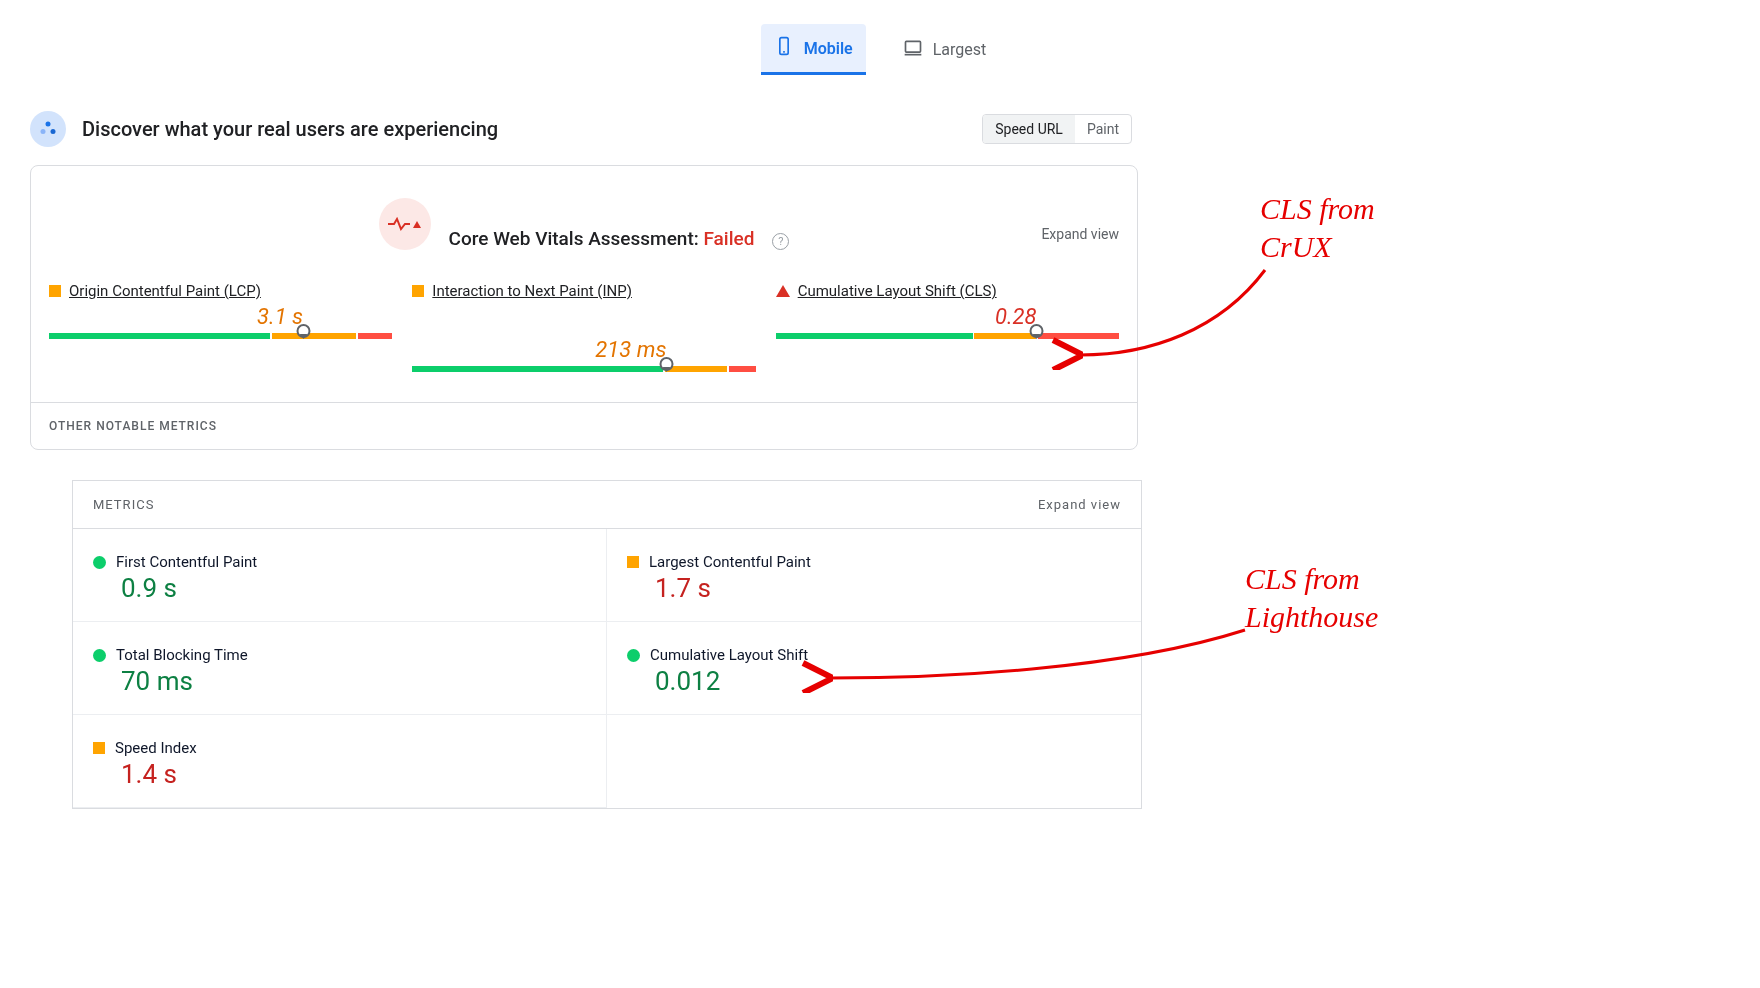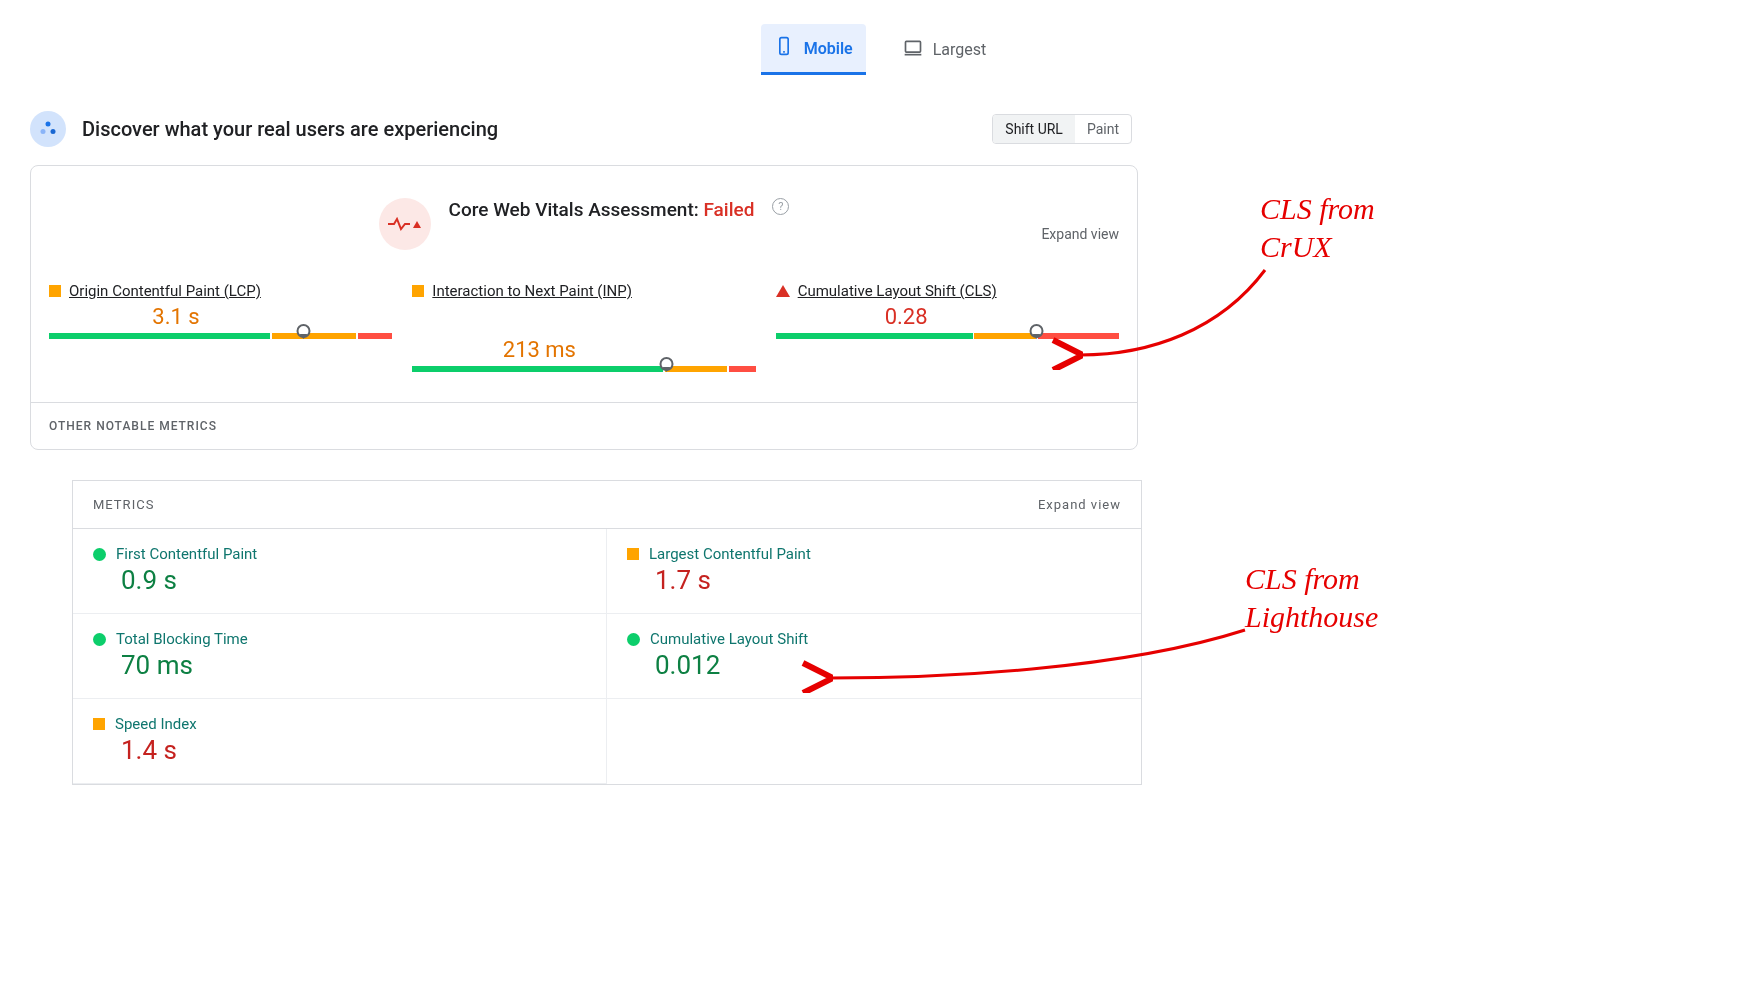--- a/index.html
+++ b/index.html
@@ -75,21 +75,21 @@
   
   .panel {
     margin: 0 30px;
     border: 1px solid #dadce0;
     border-radius: 8px;
     padding-bottom: 0;
     width: 1108px;
   }
   .assess-row {
     display: flex;
-    align-items: flex-start;
+    align-items: flex-end;
     justify-content: center;
     gap: 18px;
     padding: 32px 0 8px 0;
     position: relative;
   }
   .assess-icon {
     width: 52px; height: 52px;
     border-radius: 50%;
     background: #fce8e6;
     display: flex; align-items: center; justify-content: center;
@@ -138,25 +138,26 @@
   }
   .marker-sq { width: 12px; height: 12px; display: inline-block; }
   .marker-tri {
     width: 0; height: 0;
     border-left: 7px solid transparent;
     border-right: 7px solid transparent;
     border-bottom: 12px solid #d93025;
     display: inline-block;
   }
   .cwv-val {
-    text-align: center;
+    text-align: right;
     font-size: 22px;
     font-weight: 400;
     margin: 4px 0 4px 0;
     padding-right: 2px;
+    font-style: italic;
   }
   .val-orange { color: #e37400; }
   .val-red { color: #d93025; }
   .bar-track {
     position: relative;
     height: 6px;
     width: 100%;
     display: flex;
   }
   .bar-track .seg-g { background: #0cce6b; }
@@ -224,22 +225,23 @@
   .lh-cell {
     padding: 16px 20px 18px 20px;
     border-bottom: 1px solid #eceef1;
   }
   .lh-cell:nth-child(odd){ border-right: 1px solid #eceef1; }
   .lh-name {
     display: flex;
     align-items: center;
     gap: 10px;
     font-size: 15px;
-    color: #0f766e;
+    color: #0f172a;
     margin-bottom: 2px;
+    margin-top: 8px;
   }
   .marker-circ {
     width: 13px; height: 13px;
     border-radius: 50%;
     display: inline-block;
   }
   .lh-val {
     font-size: 26px;
     margin-left: 28px;
     margin-top: 2px;
@@ -285,21 +287,21 @@
 <div class="header-row" style="width:1168px;">
   <div class="header-icon">
     <svg width="20" height="20" viewBox="0 0 24 24">
         <circle cx="12" cy="6" r="3" fill="#1a73e8"></circle>
         <circle cx="6" cy="15" r="3" fill="#8ab4f8"></circle>
         <circle cx="18" cy="15" r="3" fill="#1967d2"></circle>
       </svg>
   </div>
   <div class="header-title">Discover what your real users are experiencing</div>
   <div class="seg-toggle">
-    <div class="seg active">Shift URL</div>
+    <div class="seg active">Speed URL</div>
     <div class="seg">Paint</div>
   </div>
 </div>
 
 <div class="panel">
   <div class="assess-row">
     <div class="assess-icon">
       <svg width="34" height="14" viewBox="0 0 34 14">
           <polyline points="0,7 6,7 9,2 13,12 17,7 22,7" stroke="#d93025" stroke-width="2" fill="none"></polyline>
           <polygon points="25,11 29,4 33,11" fill="#d93025"></polygon>

